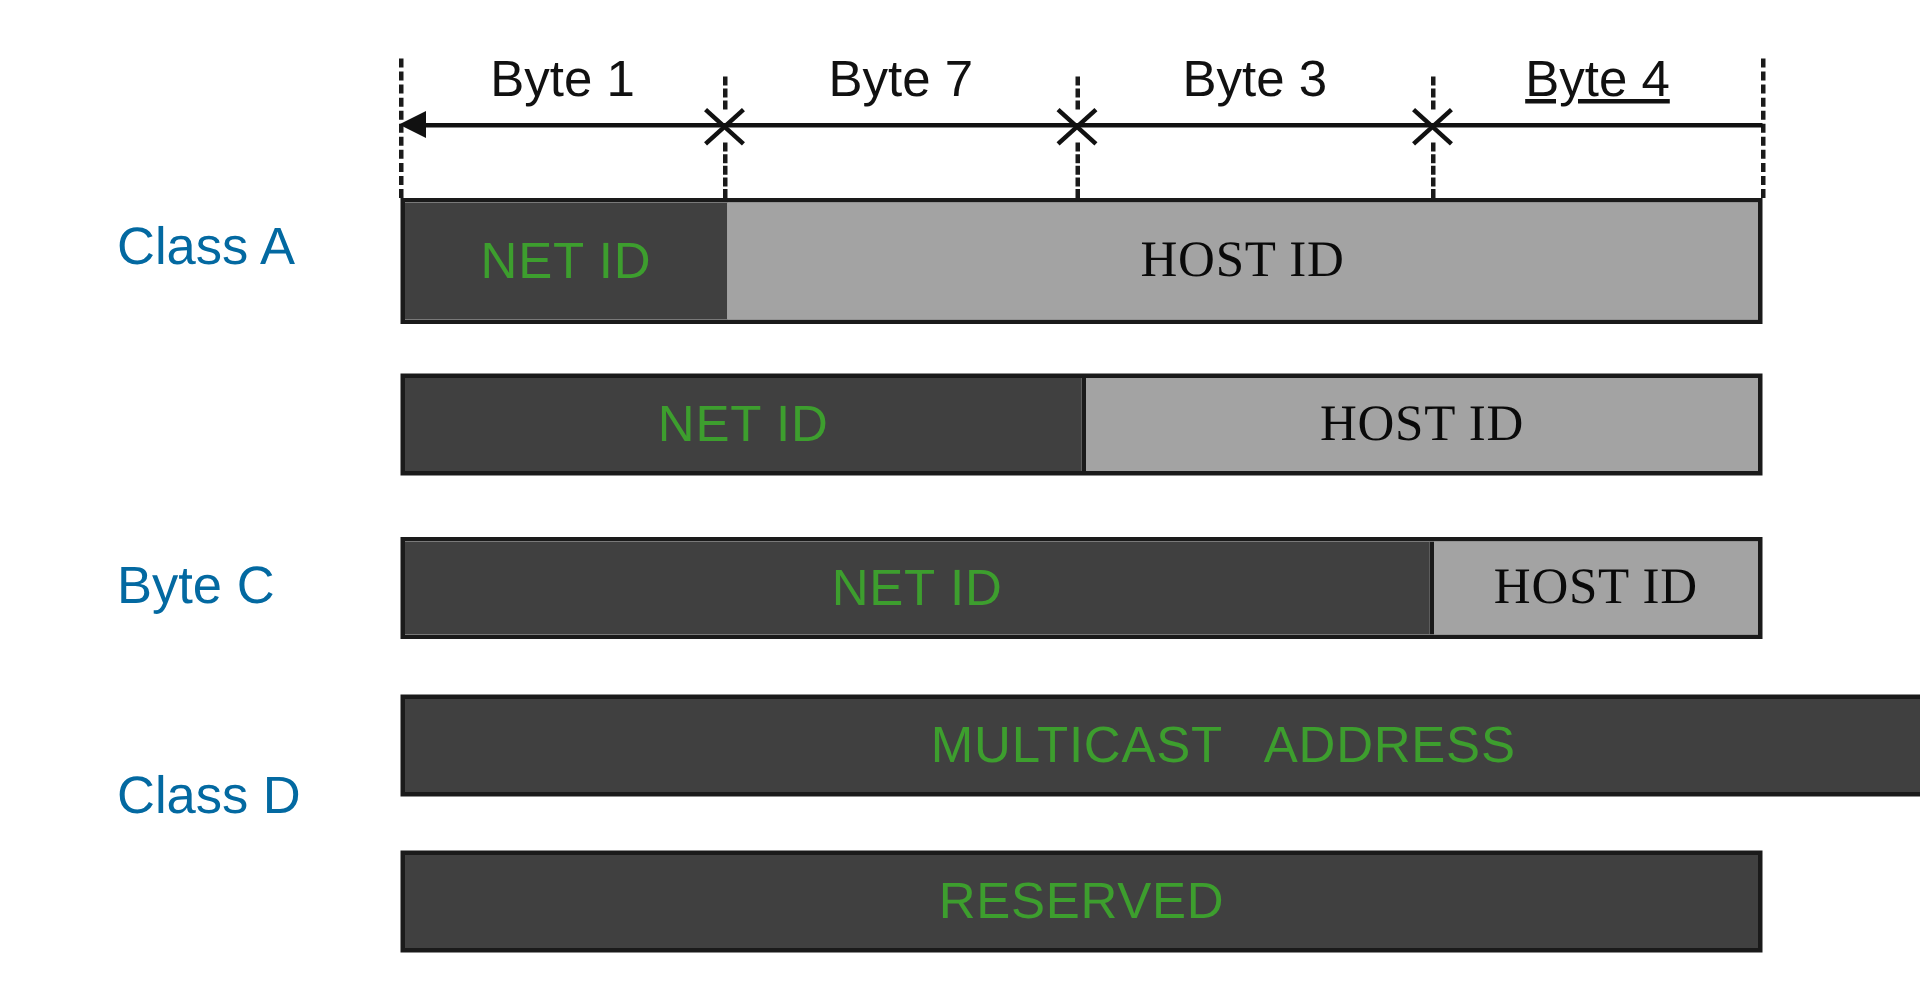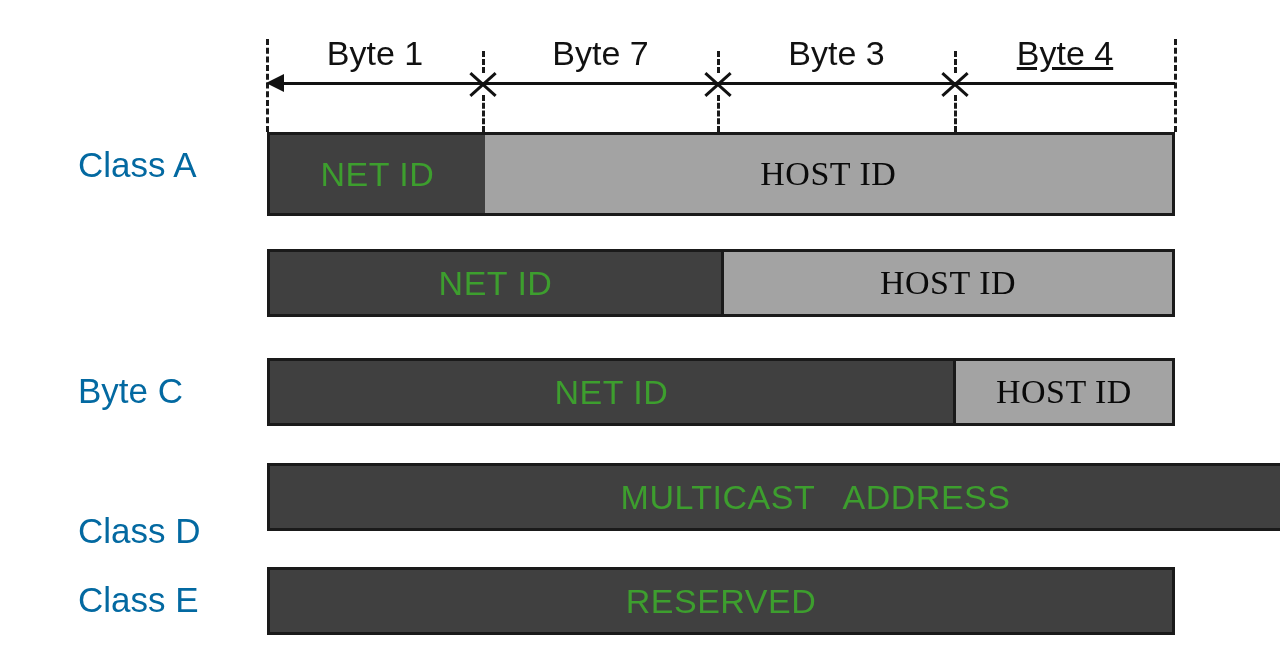--- a/index.html
+++ b/index.html
@@ -160,18 +160,17 @@
   <div class="bar" style="left:267px; top:341px; width:908px; height:68px;">
     <div class="seg white" style="left:0; width:75.7%;">NET ID</div>
     <div class="seg green divider-left" style="left:75.7%; right:0;">HOST ID</div>
   </div>
 
   <div class="class-label" style="left:78px; top:459px;margin-top:35px;">Class D</div>
   <div class="bar" style="left:267px; top:446px; width:1097px; height:68px;">
     <div class="seg white" style="left:0; right:0;">MULTICAST   ADDRESS</div>
   </div>
 
-  <div class="class-label" style="left:78px; top:563px;">Class E</div>
   <div class="bar" style="left:267px; top:550px; width:908px; height:68px;">
     <div class="seg white" style="left:0; right:0;">RESERVED</div>
   </div>
 
 </div>
 
 </body></html>

